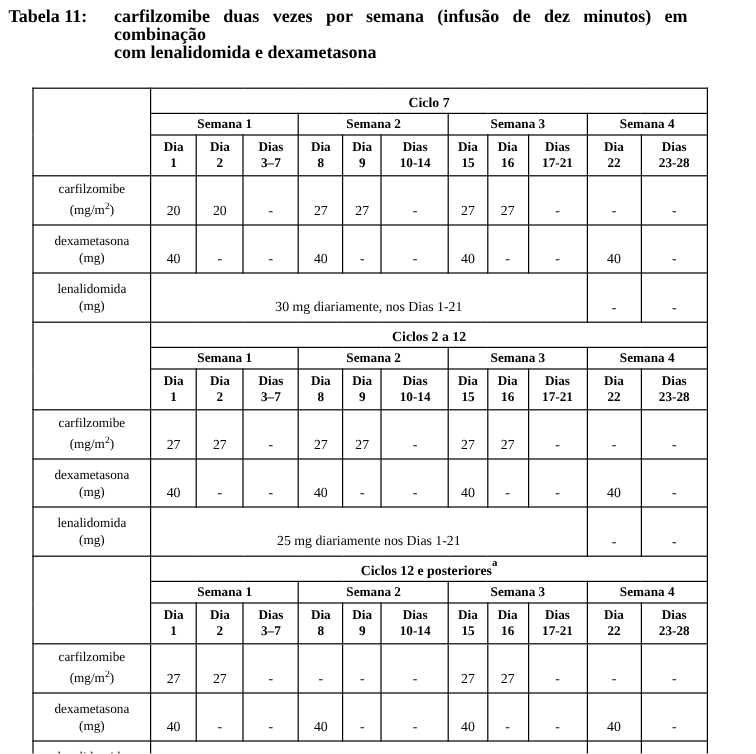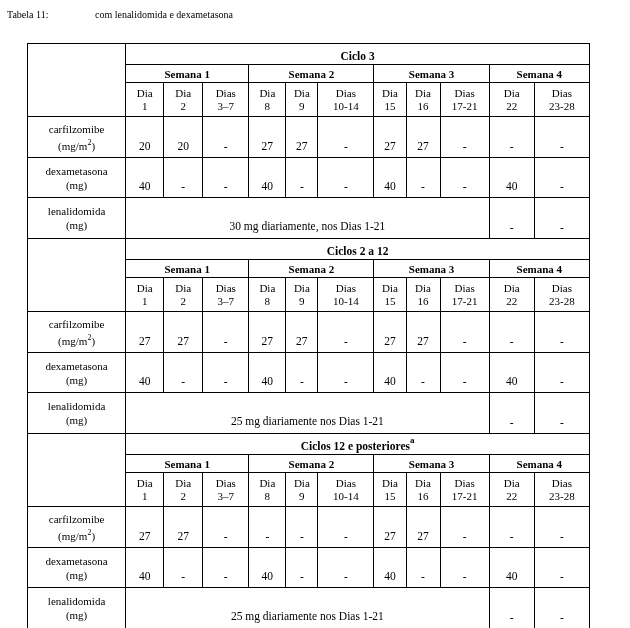--- a/index.html
+++ b/index.html
@@ -1,45 +1,46 @@
 <!DOCTYPE html>
 <html><head>
 <meta charset="utf-8">
 <style>
   html,body{margin:0;padding:0;}
   body{
     width:630px;height:628px;background:#ffffff;color:#000;
     font-family:"Liberation Serif", serif;position:relative;overflow:hidden;
   }
   
-  .title{display:flex;margin:7px 10px 0 7px;font-weight:normal;font-size:10px;line-height:15px;}
+  .title{display:flex;margin:7px 10px 0 7px;font-weight:bold;font-size:15px;line-height:15px;}
   .title-label{width:88px;flex:none;}
   .title-body{width:478px;}
   .tl1{text-align:justify;text-align-last:justify;}
   .tl2{}
   
   table{border-collapse:collapse;table-layout:fixed;margin:21px 0 0 27px;width:563px;border:1px solid #000;}
   td{border:1px solid #000;text-align:center;vertical-align:middle;padding:0;font-size:11px;overflow:hidden;}
   .rc td{height:20px;font-weight:bold;font-size:11.5px;}
   .rw td{height:17px;font-weight:bold;margin-top:24px;}
-  .rd td{height:33px;font-weight:normal;line-height:13px;}
+  .rd td{height:33px;font-weight:bold;line-height:13px;}
   .rv td{height:34px;}
   .rv1 td{height:35px;}
   .lbl{font-weight:normal;line-height:14px;}
   .v{vertical-align:bottom;padding-bottom:5px;font-size:11.5px;}
   .spn{padding-bottom:6px;}
   sup{font-size:8px;}
   .cycle sup{font-size:9px;position:relative;top:-2px;}
 </style>
 </head>
 <body>
 
 <div class="title">
   <span class="title-label">Tabela 11:</span>
   <div class="title-body">
+    <div class="tl1">carfilzomibe duas vezes por semana (infusão de dez minutos) em combinação</div>
     <div class="tl2">com lenalidomida e dexametasona</div>
   </div>
 </div>
 
 <table>
   <colgroup>
     <col style="width:98px">
       <col style="width:38px">
       <col style="width:39px">
       <col style="width:46px">
@@ -49,21 +50,21 @@
       <col style="width:32px">
     <col style="width:34px">
       <col style="width:49px">
       <col style="width:45px">
       <col style="width:55px">
   </colgroup>
 
   <tbody>
       <tr class="rc">
     <td rowspan="3"></td>
-    <td class="cycle" colspan="11"><span>Ciclo 3</span><sup></sup></td>
+    <td class="cycle" colspan="11"><span>Ciclo 7</span><sup></sup></td>
   </tr>
   <tr class="rw">
     <td colspan="3">Semana 1</td>
     <td colspan="3">Semana 2</td>
     <td colspan="3">Semana 3</td>
     <td colspan="2">Semana 4</td>
   </tr>
   <tr class="rd">
     <td>
           <div>Dia</div>

